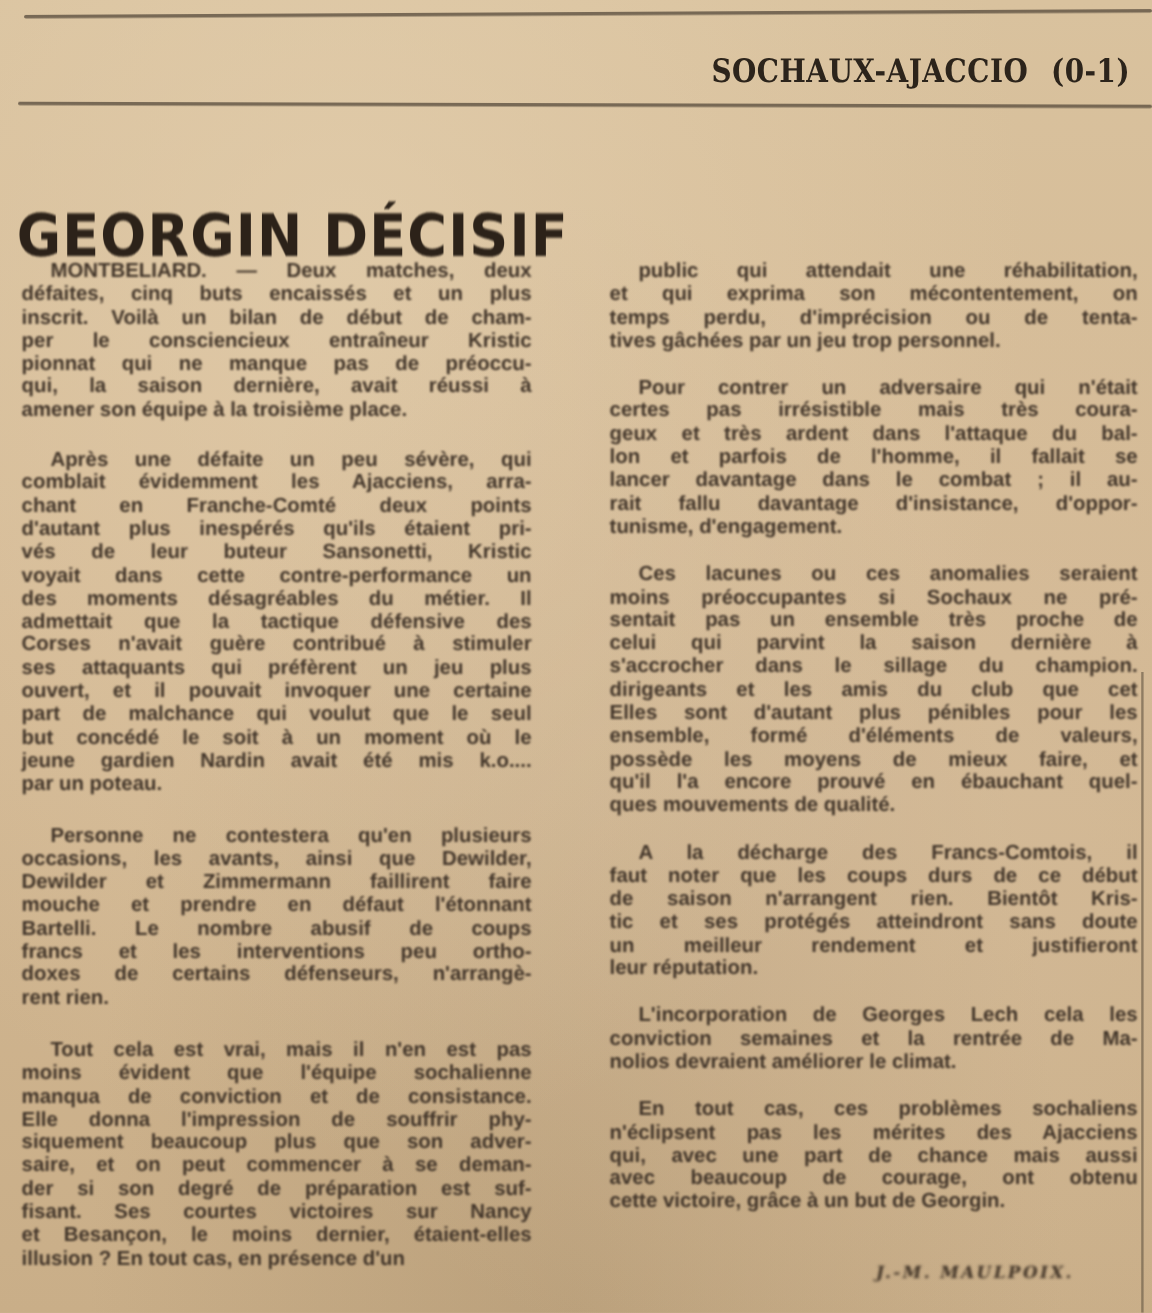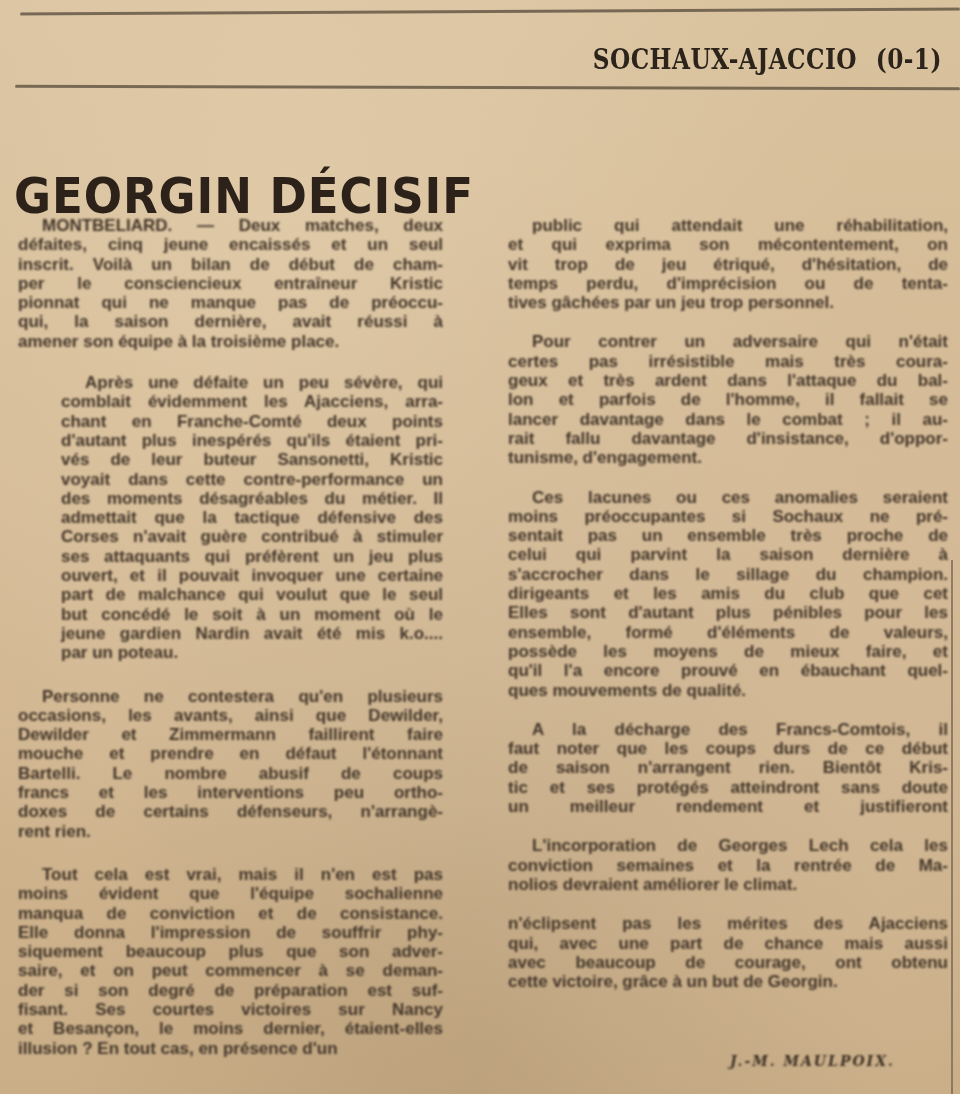--- a/index.html
+++ b/index.html
@@ -64,28 +64,28 @@
 <div class="kicker">
   <span>SOCHAUX-AJACCIO</span><span class="score">(0-1)</span>
 </div>
 <div class="rule rule-mid"></div>
 
 <h1 class="headline">GEORGIN DÉCISIF</h1>
 
 <div class="col col-left" id="col-left">
     <div class="para" style="margin-bottom: 22px;">
       <span class="line indent">MONTBELIARD. — Deux matches, deux</span>
-      <span class="line">défaites, cinq jeune encaissés et un seul</span>
+      <span class="line">défaites, cinq buts encaissés et un plus</span>
       <span class="line">inscrit. Voilà un bilan de début de cham-</span>
       <span class="line">per le consciencieux entraîneur Kristic</span>
       <span class="line">pionnat qui ne manque pas de préoccu-</span>
       <span class="line">qui, la saison dernière, avait réussi à</span>
       <span class="line last">amener son équipe à la troisième place.</span>
     </div>
-    <div class="para" style="margin-bottom: 24px; margin-left: 43px;">
+    <div class="para" style="margin-bottom: 24px;">
       <span class="line indent">Après une défaite un peu sévère, qui</span>
       <span class="line">comblait évidemment les Ajacciens, arra-</span>
       <span class="line">chant en Franche-Comté deux points</span>
       <span class="line">d'autant plus inespérés qu'ils étaient pri-</span>
       <span class="line">vés de leur buteur Sansonetti, Kristic</span>
       <span class="line">voyait dans cette contre-performance un</span>
       <span class="line">des moments désagréables du métier. Il</span>
       <span class="line">admettait que la tactique défensive des</span>
       <span class="line">Corses n'avait guère contribué à stimuler</span>
       <span class="line">ses attaquants qui préfèrent un jeu plus</span>
@@ -115,21 +115,20 @@
       <span class="line">der si son degré de préparation est suf-</span>
       <span class="line">fisant. Ses courtes victoires sur Nancy</span>
       <span class="line">et Besançon, le moins dernier, étaient-elles</span>
       <span class="line last">illusion ? En tout cas, en présence d'un</span>
     </div>
   </div>
 <div class="col col-right" id="col-right">
     <div class="para" style="margin-bottom: 20px;">
       <span class="line indent">public qui attendait une réhabilitation,</span>
       <span class="line">et qui exprima son mécontentement, on</span>
-      <span class="line">vit trop de jeu étriqué, d'hésitation, de</span>
       <span class="line">temps perdu, d'imprécision ou de tenta-</span>
       <span class="line last">tives gâchées par un jeu trop personnel.</span>
     </div>
     <div class="para" style="margin-bottom: 20px;">
       <span class="line indent">Pour contrer un adversaire qui n'était</span>
       <span class="line">certes pas irrésistible mais très coura-</span>
       <span class="line">geux et très ardent dans l'attaque du bal-</span>
       <span class="line">lon et parfois de l'homme, il fallait se</span>
       <span class="line">lancer davantage dans le combat ; il au-</span>
       <span class="line">rait fallu davantage d'insistance, d'oppor-</span>
@@ -147,27 +146,29 @@
       <span class="line">possède les moyens de mieux faire, et</span>
       <span class="line">qu'il l'a encore prouvé en ébauchant quel-</span>
       <span class="line last">ques mouvements de qualité.</span>
     </div>
     <div class="para" style="margin-bottom: 20px;">
       <span class="line indent">A la décharge des Francs-Comtois, il</span>
       <span class="line">faut noter que les coups durs de ce début</span>
       <span class="line">de saison n'arrangent rien. Bientôt Kris-</span>
       <span class="line">tic et ses protégés atteindront sans doute</span>
       <span class="line">un meilleur rendement et justifieront</span>
+      <span class="line last">leur réputation.</span>
     </div>
     <div class="para" style="margin-bottom: 20px;">
       <span class="line indent">L'incorporation de Georges Lech cela les</span>
       <span class="line">conviction semaines et la rentrée de Ma-</span>
       <span class="line last">nolios devraient améliorer le climat.</span>
     </div>
     <div class="para">
+      <span class="line indent">En tout cas, ces problèmes sochaliens</span>
       <span class="line">n'éclipsent pas les mérites des Ajacciens</span>
       <span class="line">qui, avec une part de chance mais aussi</span>
       <span class="line">avec beaucoup de courage, ont obtenu</span>
       <span class="line last">cette victoire, grâce à un but de Georgin.</span>
     </div>
   </div>
 
 <div class="vrule"></div>
 
 <div class="signature">J.-M. MAULPOIX.</div>

